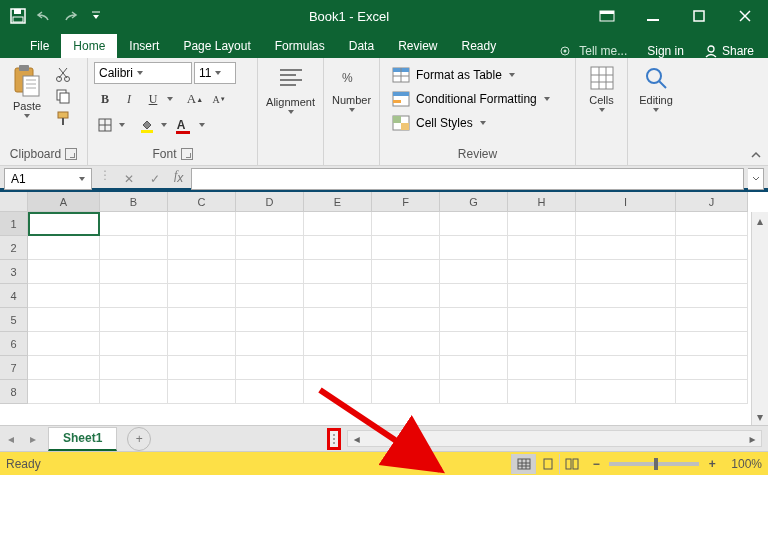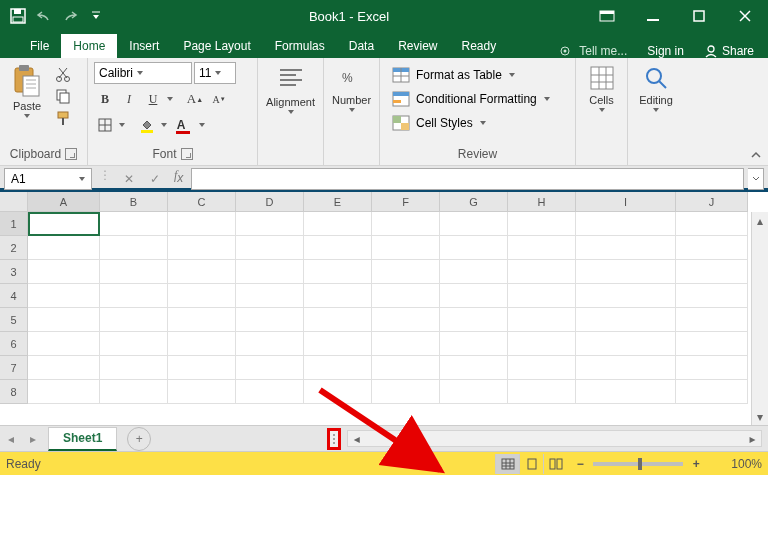--- a/index.html
+++ b/index.html
@@ -558,21 +558,21 @@
   <div class="viewbtn">
       <svg width="14" height="12">
         <rect x="1" y="1" width="5" height="10" fill="none" stroke="#555"></rect>
         <rect x="8" y="1" width="5" height="10" fill="none" stroke="#555"></rect>
       </svg>
     </div>
   <div class="zoom">
     <div class="zbtn">−</div>
     <div class="slider"></div>
     <div class="zbtn">+</div>
-    <span style="margin-left:22px">100%</span>
+    <span style="margin-left:6px">100%</span>
   </div>
 </div>
 
 <svg class="arrow-annot" style="left:310px;top:380px" width="160" height="110">
   <defs>
       <marker id="ah" markerWidth="12" markerHeight="12" refX="9" refY="5" orient="auto">
         <path d="M0 0 L10 5 L0 10 Z" fill="#e60000"></path>
       </marker>
     </defs>
   <line x1="10" y1="10" x2="130" y2="90" stroke="#e60000" stroke-width="6" marker-end="url(#ah)"></line>

